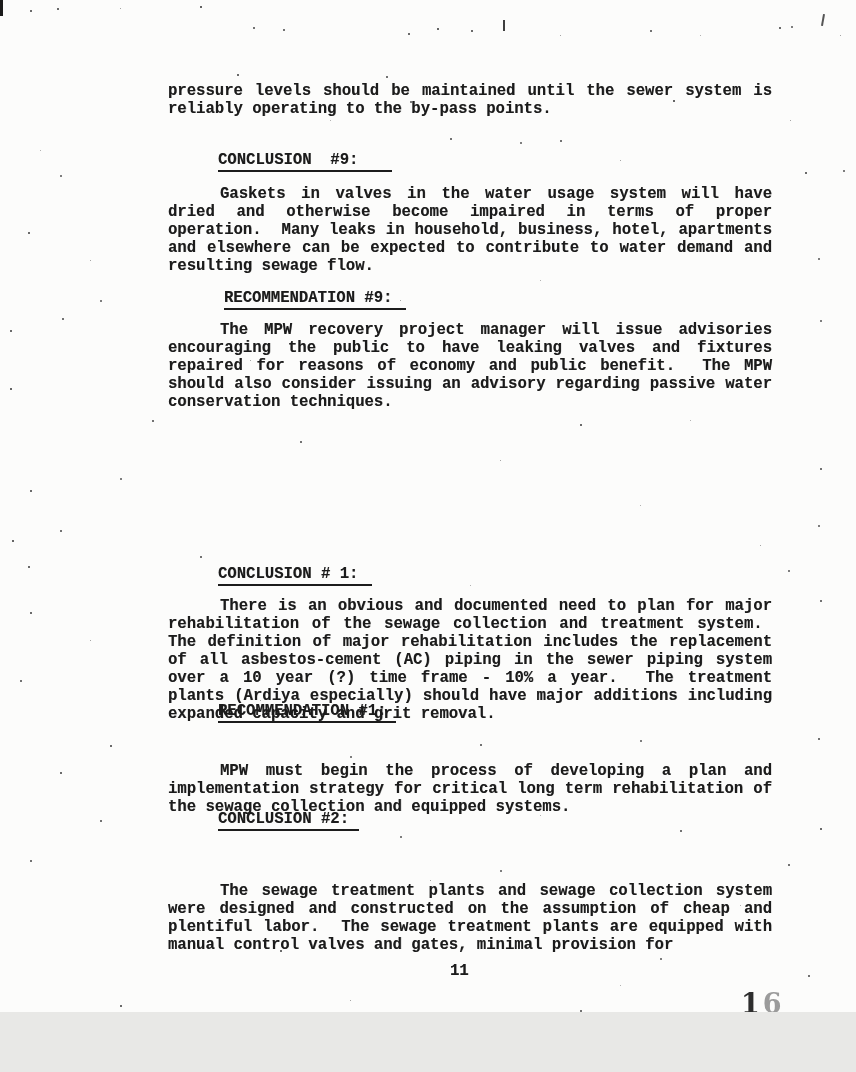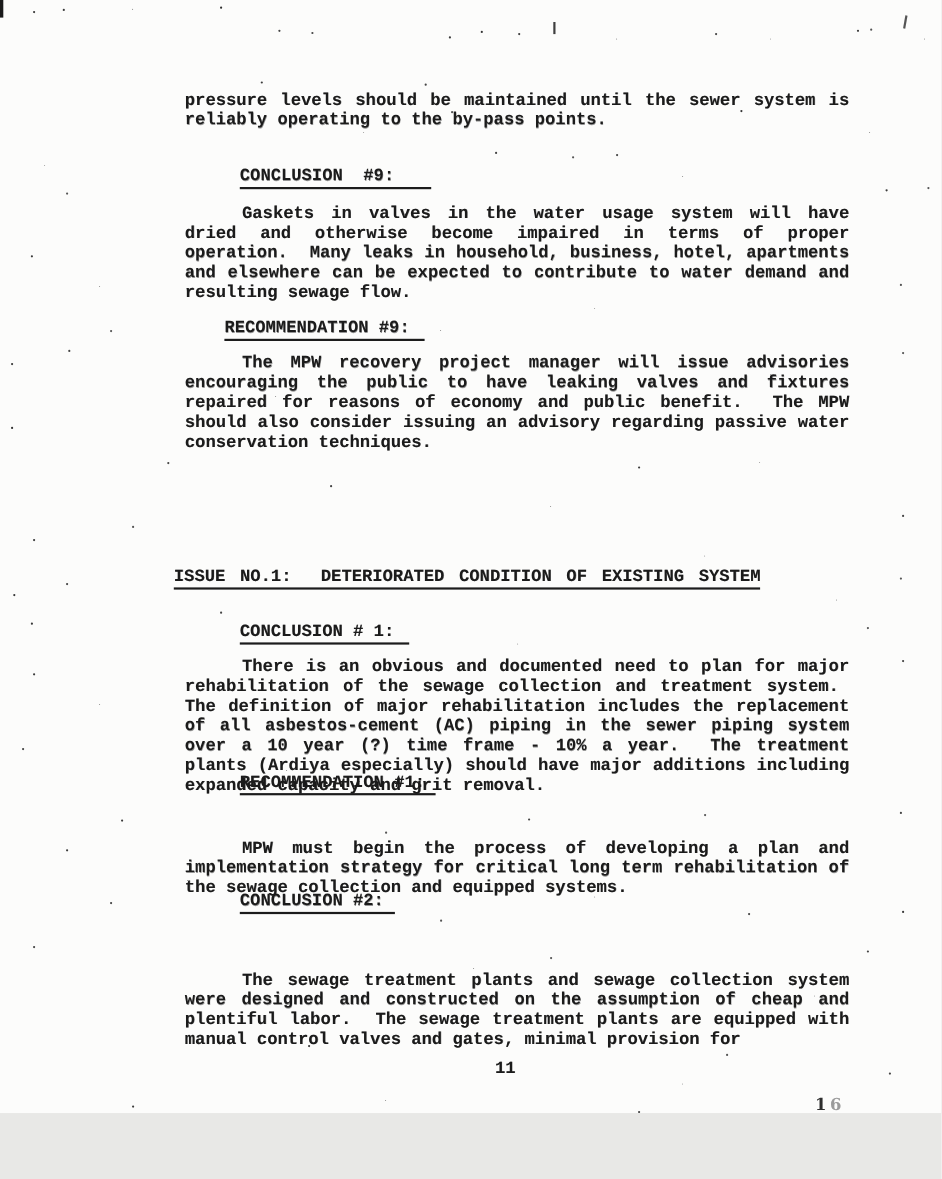--- a/index.html
+++ b/index.html
@@ -28,21 +28,21 @@
   }
   .pad34 { padding-right: 34px; }
   .pad14 { padding-right: 14px; }
   .pad10 { padding-right: 10px; }
   .center-head { transform: scaleX(0.84); transform-origin: left top; }
   .issue-head { word-spacing: 4px; }
   .page-number { position: absolute; top: 962px; left: 450px; }
   .stamp {
     position: absolute; top: 992px; left: 741px;
     font-family: "DejaVu Serif", serif;
-    font-size: 15px; line-height: 24px; font-weight: 700;
+    font-size: 27px; line-height: 24px; font-weight: 700;
     letter-spacing: 3px; text-shadow: none;
   }
   .stamp .d1 { color: #2e2e2e; }
   .stamp .d2 { color: #9b9b9b; }
   .corner-mark { position:absolute; left:0; top:0; width:3px; height:16px; background:#1a1a1a; }
   .tick-a { position:absolute; left:503px; top:20px; width:2px; height:11px; background:#3f3f3f; }
   .tick-b { position:absolute; left:822px; top:14px; width:2px; height:12px; background:#555; transform:rotate(10deg); }
   .speckles-lg {
     position:absolute; top:0; left:0; width:2px; height:2px; background:transparent; border-radius:50%;
     box-shadow:
@@ -89,30 +89,27 @@
   <div class="speckles-sm"></div>
 
   <div class="block para noindent" style="top:82px">pressure levels should be maintained until the sewer system is reliably operating to the by-pass points.</div>
 
   <div class="hwrap" style="top:151px; left:218px">
     <span class="uh pad34">CONCLUSION&nbsp; #9:</span>
   </div>
 
   <div class="block para" style="top:185px">Gaskets in valves in the water usage system will have dried and otherwise become impaired in terms of proper operation.&nbsp; Many leaks in household, business, hotel, apartments and elsewhere can be expected to contribute to water demand and resulting sewage flow.</div>
 
-  <div class="hwrap" style="top:289px; left:204px">
+  <div class="hwrap" style="top:289px; left:224px">
     <span class="uh pad14">RECOMMENDATION #9:</span>
   </div>
 
   <div class="block para" style="top:321px">The MPW recovery project manager will issue advisories encouraging the public to have leaking valves and fixtures repaired for reasons of economy and public benefit.&nbsp; The MPW should also consider issuing an advisory regarding passive water conservation techniques.</div>
 
 
-  <div class="hwrap" style="top:515px; left:158px">
-    <span class="uh issue-head">ISSUE NO.1:&nbsp; DETERIORATED CONDITION OF EXISTING SYSTEM</span>
-  </div>
 
   <div class="hwrap" style="top:565px; left:218px">
     <span class="uh pad14">CONCLUSION # 1:</span>
   </div>
 
   <div class="block para" style="top:597px">There is an obvious and documented need to plan for major rehabilitation of the sewage collection and treatment system.&nbsp; The definition of major rehabilitation includes the replacement of all asbestos-cement (AC) piping in the sewer piping system over a 10 year (?) time frame - 10% a year.&nbsp; The treatment plants (Ardiya especially) should have major additions including expanded capacity and grit removal.</div>
 
   <div class="hwrap" style="top:702px; left:218px">
     <span class="uh pad10">RECOMMENDATION #1:</span>
   </div>

